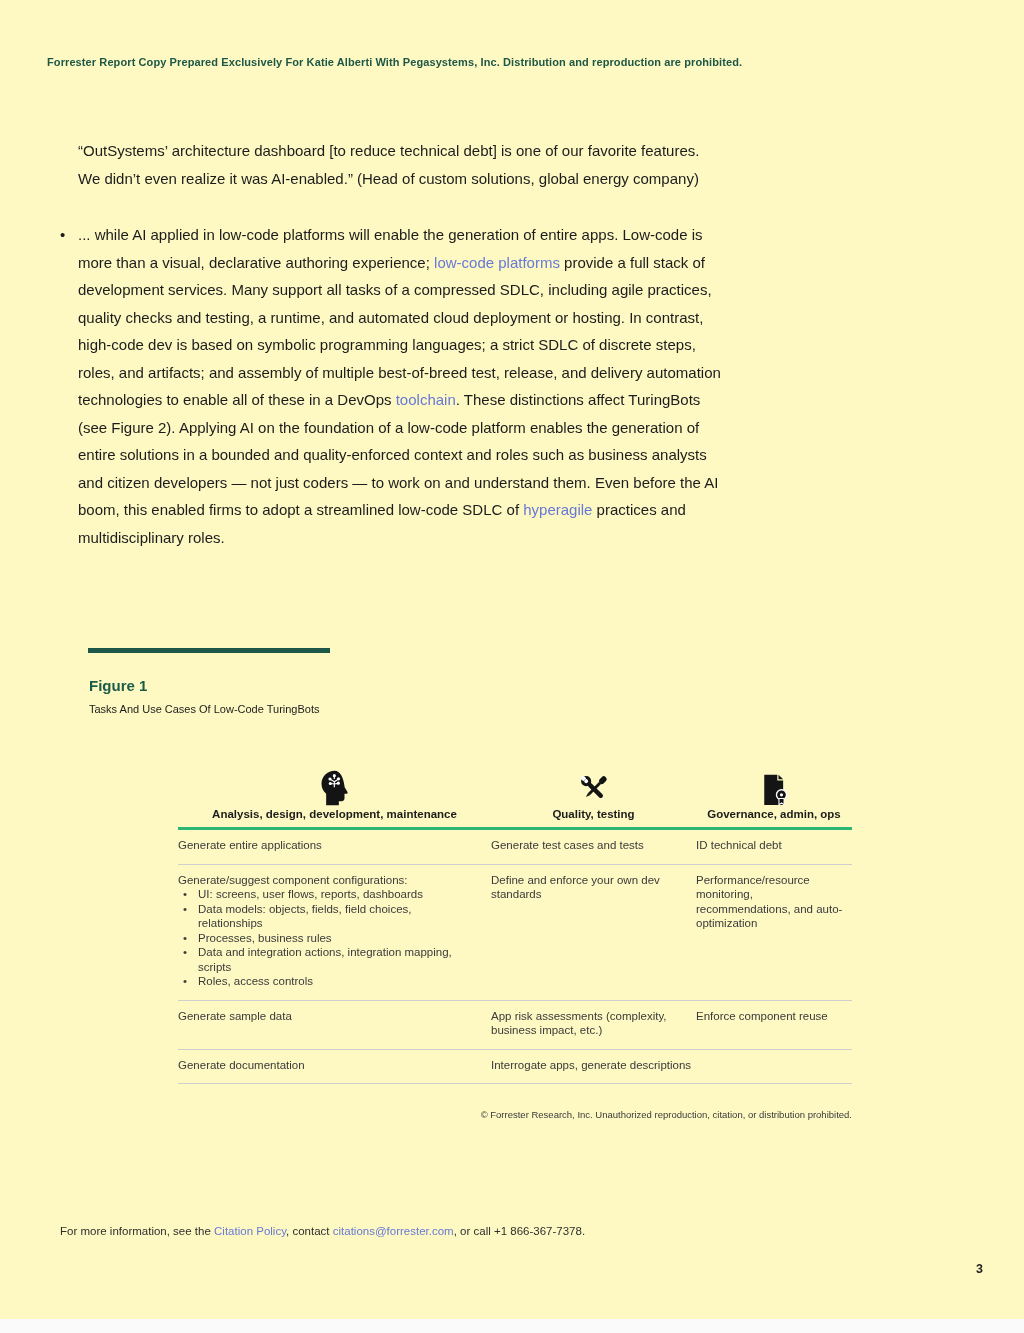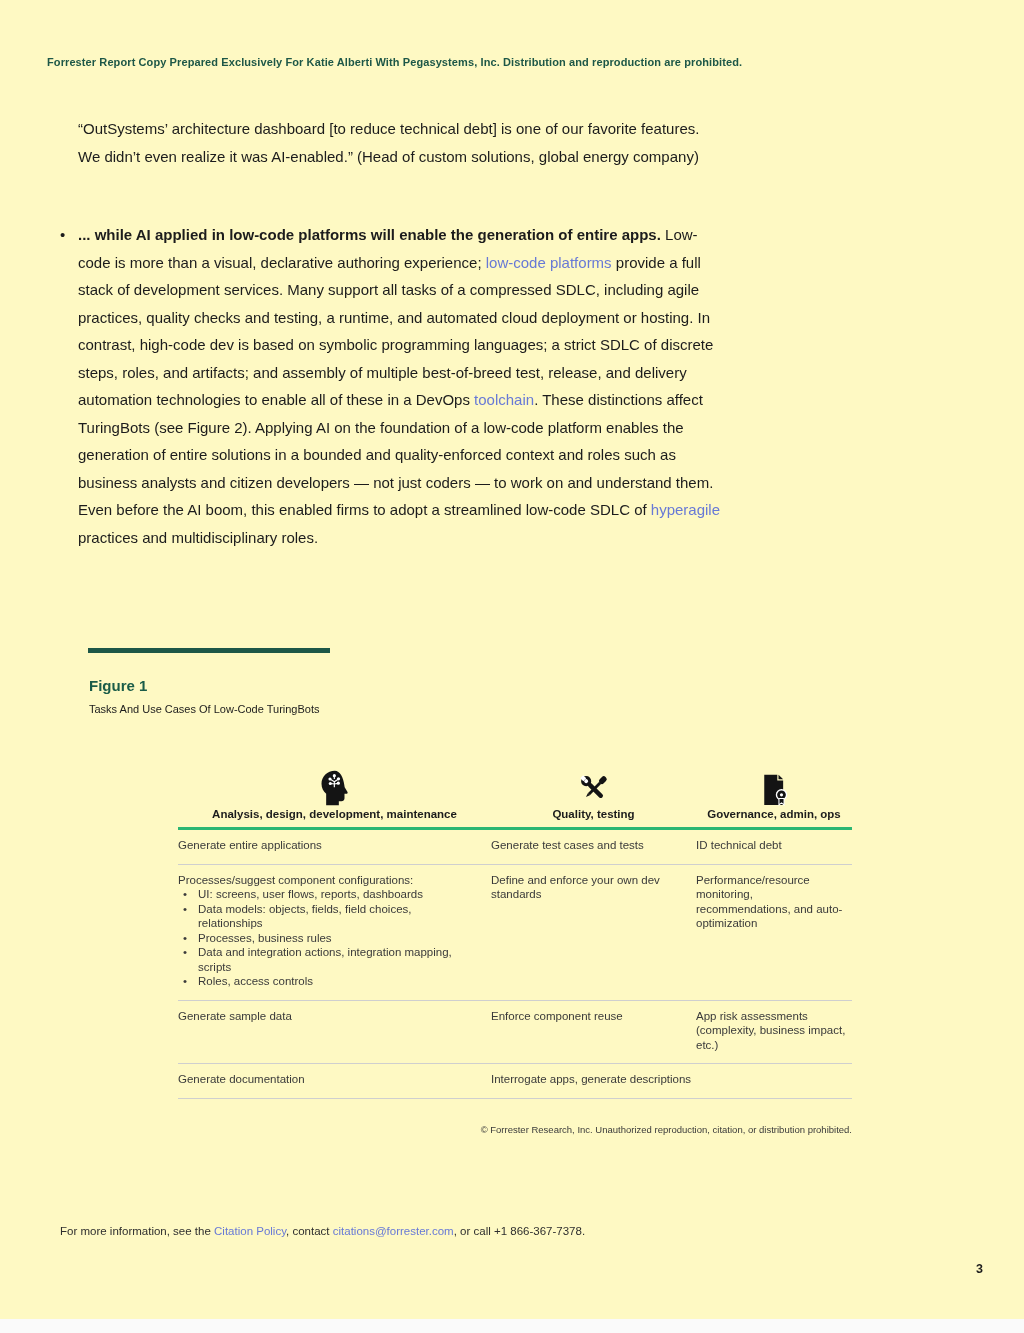--- a/index.html
+++ b/index.html
@@ -7,31 +7,31 @@
   body { font-family:"Liberation Sans", sans-serif; color:#1f1f1f; }
   .page {
     position:relative; width:1024px; height:1333px; background:#fef9c3;
     overflow:hidden; margin:0 auto;
   }
   .notice {
     position:absolute; left:47px; top:56px; width:820px;
     font-size:11px; font-weight:bold; color:#1d5747; letter-spacing:.1px;
   }
   .quote {
-    position:absolute; left:78px; top:115px; width:625px;
+    position:absolute; left:78px; top:137px; width:625px;
     font-size:15px; line-height:27.5px; color:#1c1c1c;
   }
   .bullet-item {
     position:absolute; left:78px; top:221px; width:645px;
     font-size:15px; line-height:27.5px; color:#1c1c1c;
   }
   .bullet-item .marker {
     position:absolute; left:-18px; top:0;
   }
-  .bold { font-weight:bold;text-align:right; }
+  .bold { font-weight:normal;text-align:right; }
   .link { color:#6779d6; text-decoration:none; cursor:pointer; }
   .green-bar {
     position:absolute; left:88px; top:648px; width:242px; height:5px;
     background:#1d5747;
   }
   .figure-label {
     position:absolute; left:89px; top:677px;
     font-size:15px; font-weight:bold; color:#1a5c48;
   }
   .figure-title {
@@ -147,37 +147,37 @@
     <div class="green-rule"></div>
 
     <div class="trow">
       <div class="cell c1">Generate entire applications</div>
       <div class="cell c2">Generate test cases and tests</div>
       <div class="cell c3">ID technical debt</div>
     </div>
 
     <div class="trow">
       <div class="cell c1">
-        <div>Processes/suggest component configurations:</div>
+        <div>Generate/suggest component configurations:</div>
         <ul class="fig-bullets">
           <li>UI: screens, user flows, reports, dashboards</li>
           <li>Data models: objects, fields, field choices, relationships</li>
           <li>Processes, business rules</li>
           <li>Data and integration actions, integration mapping, scripts</li>
           <li>Roles, access controls</li>
         </ul>
       </div>
       <div class="cell c2">Define and enforce your own dev standards</div>
       <div class="cell c3">Performance/resource monitoring, recommendations, and auto-optimization</div>
     </div>
 
     <div class="trow">
       <div class="cell c1">Generate sample data</div>
+      <div class="cell c3">App risk assessments (complexity, business impact, etc.)</div>
       <div class="cell c2">Enforce component reuse</div>
-      <div class="cell c3">App risk assessments (complexity, business impact, etc.)</div>
     </div>
 
     <div class="trow">
       <div class="cell c2">Generate documentation</div>
       <div class="cell c3">Interrogate apps, generate descriptions</div>
     </div>
 
     <div class="fig-copyright">© Forrester Research, Inc. Unauthorized reproduction, citation, or distribution prohibited.</div>
   </div>
 

